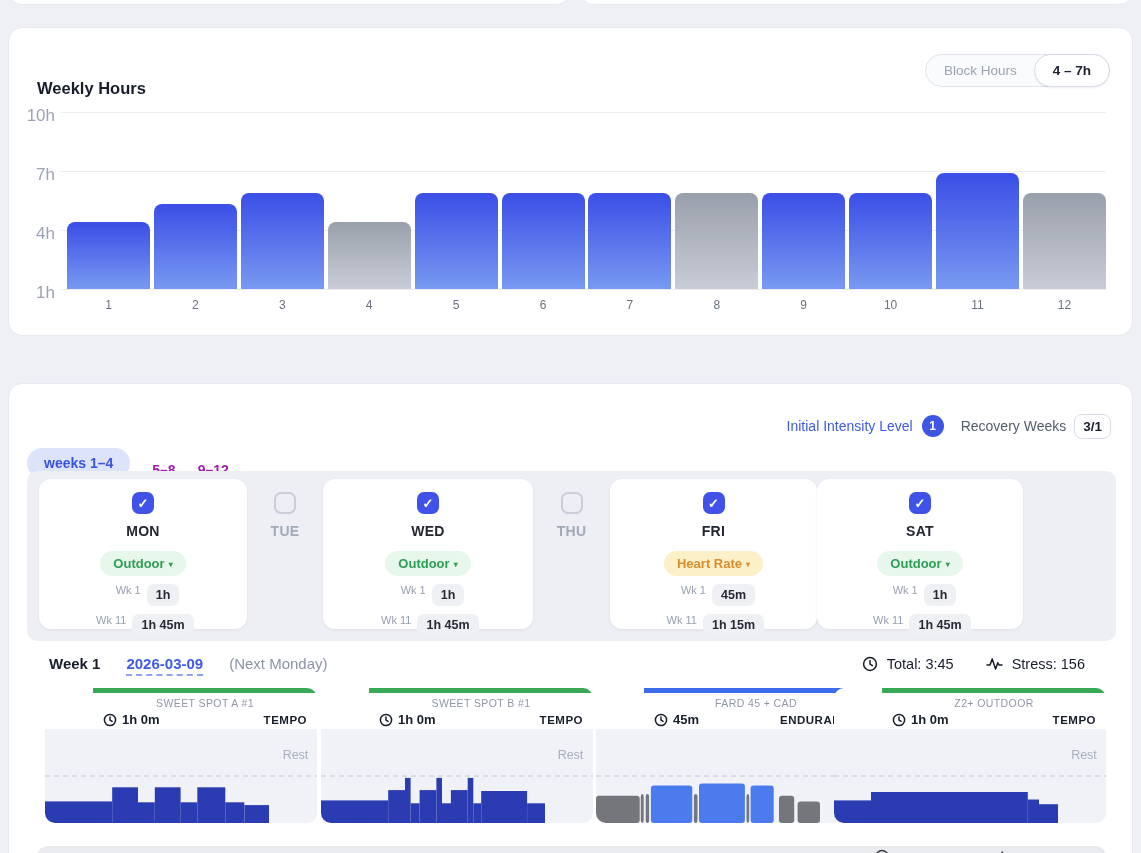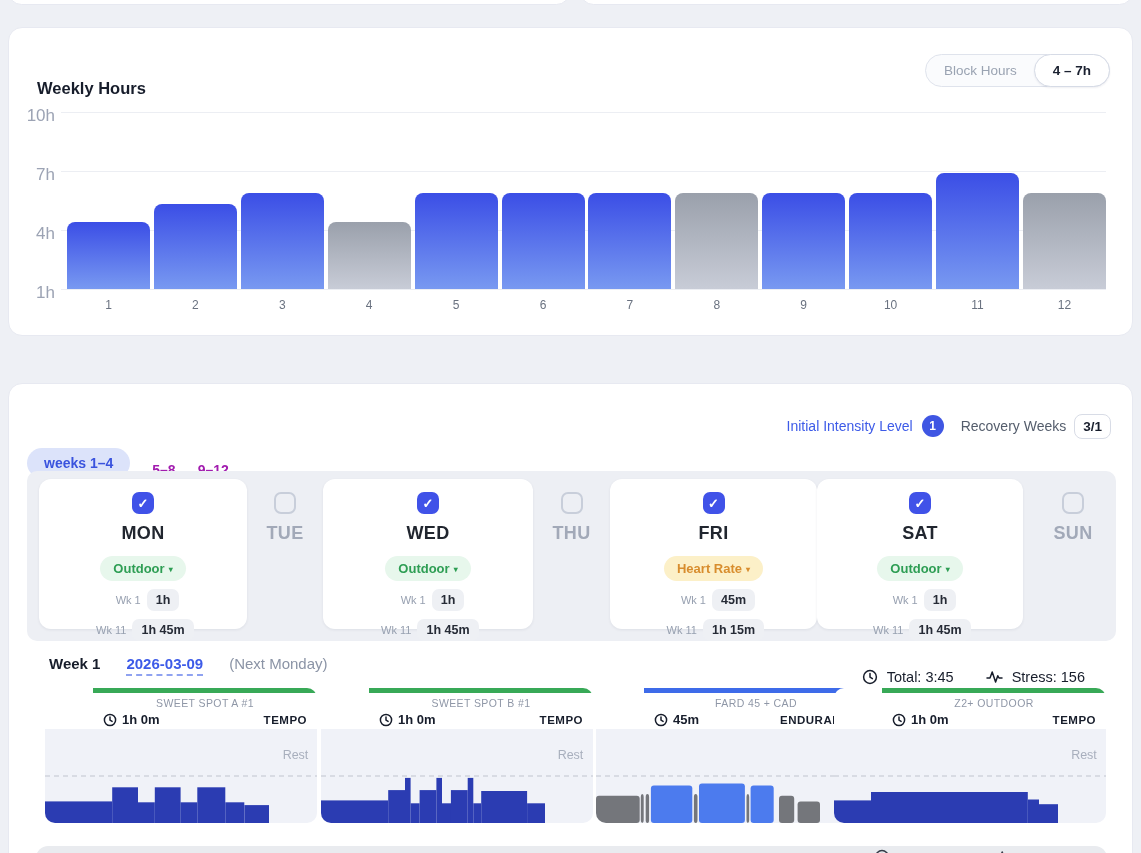--- a/index.html
+++ b/index.html
@@ -33,37 +33,37 @@
   #recovery-label{color:#545D6C;font-size:14px;margin-left:17px;}
   #recovery-value{margin-left:8px;background:#fff;border:1px solid #D8DCE6;border-radius:8px;
     padding:4px 8px;font-size:13.5px;font-weight:bold;color:#171D2B;}
   #day-strip{position:absolute;left:18px;top:87px;width:1089px;height:170px;background:#EDEFF4;border-radius:10px;}
   .day-col{position:absolute;top:8px;height:150px;}
   .day-card{background:#fff;border-radius:12px;box-shadow:0 1px 3px rgba(20,30,60,.07);}
   .cb{width:22px;height:22px;border-radius:7px;margin:13px auto 0;box-sizing:border-box;
     display:flex;align-items:center;justify-content:center;}
   .cb.on{background:#4052E8;color:#fff;font-size:13px;font-weight:bold;}
   .cb.off{border:2px solid #C8CEDA;background:transparent;}
-  .day-label{text-align:center;font-size:18px;font-weight:bold;color:#21262F;margin-top:9px;letter-spacing:.3px;}
+  .day-label{text-align:center;font-size:14px;font-weight:bold;color:#21262F;margin-top:9px;letter-spacing:.3px;}
   .day-label.off{color:#A2A9B8;}
   .mode-pill{margin:12px auto 0;width:max-content;padding:5px 13px;border-radius:15px;
     font-size:13px;font-weight:bold;display:flex;align-items:center;gap:4px;}
   .mode-pill.outdoor{background:#E7F7EC;color:#2E9E54;}
   .mode-pill.heart-rate{background:#FCF0C8;color:#D88D2E;}
   .mode-pill .caret{font-size:8px;transform:translateY(1px);}
-  .wk-row{display:flex;justify-content:center;align-items:center;gap:6px;margin-top:8px;}
+  .wk-row{display:flex;justify-content:center;gap:6px;margin-top:8px;}
   .wk-row:first-of-type{margin-top:11px;}
   .wk-lab{font-size:11px;color:#97A0B0;width:34px;text-align:right;}
   .wk-val{background:#EEF0F4;border-radius:7px;padding:4px 9px;font-size:12.5px;font-weight:bold;color:#262B36;}
   
   #week1-head{position:absolute;left:40px;top:271px;display:flex;align-items:baseline;gap:26px;}
   #week1-title{font-size:15px;font-weight:bold;color:#171D2B;}
   #week1-date{font-size:15px;font-weight:bold;color:#3D5BE8;border-bottom:2px dashed #8FA2F0;padding-bottom:2px;}
   #week1-note{font-size:15px;color:#8B94A6;}
-  #week1-stats{position:absolute;right:47px;top:272px;display:flex;align-items:center;gap:9px;margin-top:13px;}
+  #week1-stats{position:absolute;right:47px;top:272px;display:flex;align-items:center;gap:9px;}
   .stat-text{font-size:14.5px;font-weight:500;color:#171D2B;}
   .stat-gap{width:14px;}
   #workout-row{position:absolute;left:36px;top:304px;width:1070px;height:135px;}
   .wcard{position:absolute;top:0;width:224px;height:135px;background:#fff;border-radius:10px;overflow:hidden;padding-left:48px;}
   .wcard .accent{height:5px;width:100%;}
   .wcard .wname{text-align:center;font-size:10.5px;color:#8F97A7;letter-spacing:.4px;margin-top:4px;}
   .wcard .wmeta{display:flex;align-items:center;margin:3px 10px 0;}
   .wcard .wdur{font-size:13px;font-weight:bold;color:#171D2B;margin-left:5px;}
   .wcard .wtype{margin-left:auto;font-size:11.5px;font-weight:bold;color:#171D2B;letter-spacing:.5px;}
   .profile{position:absolute;left:0;bottom:0;width:100%;height:94px;background:#F0F2F8;}
@@ -200,24 +200,20 @@
         </div>
         <div class="wk-row">
           <span class="wk-lab">Wk 1</span>
           <span class="wk-val">1h</span>
         </div>
         <div class="wk-row">
           <span class="wk-lab">Wk 11</span>
           <span class="wk-val">1h 45m</span>
         </div>
       </div>
-      <div class="day-col" style="left: 1003px; width: 86px;">
-        <div class="cb off"></div>
-        <div class="day-label off">SUN</div>
-      </div>
     </div>
 
   <div id="week1-head">
     <span id="week1-title">Week 1</span>
     <span id="week1-date">2026-03-09</span>
     <span id="week1-note">(Next Monday)</span>
   </div>
   <div id="week1-stats">
     <svg width="16" height="16" viewBox="0 0 16 16">
         <circle cx="8" cy="8" r="6.4" fill="none" stroke="#171D2B" stroke-width="1.5"></circle>

